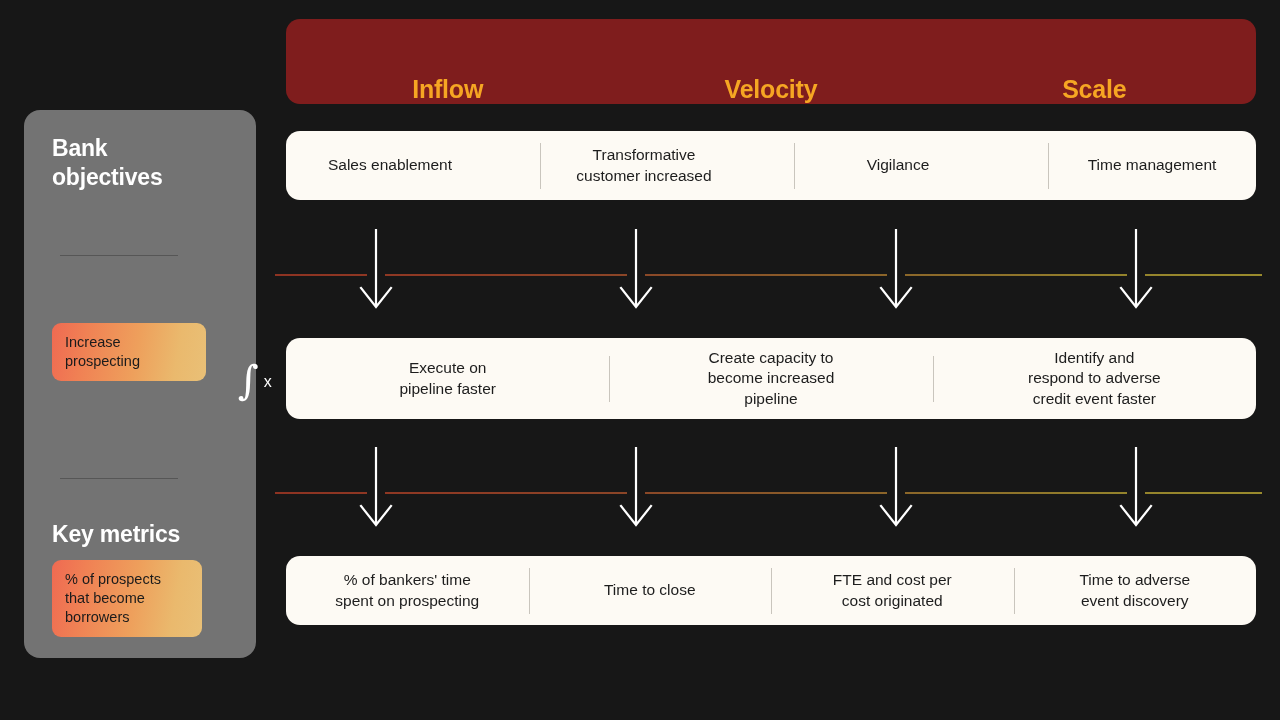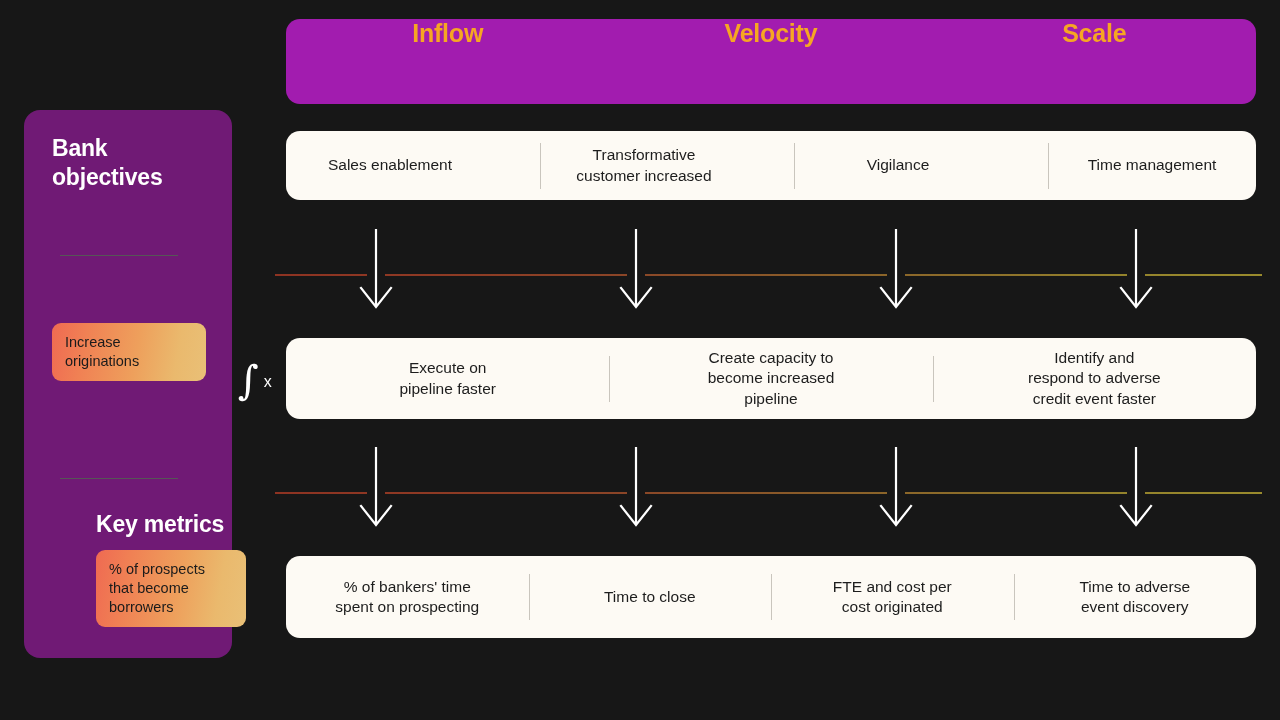--- a/index.html
+++ b/index.html
@@ -23,23 +23,23 @@
     inset: 0;
     width: 1280px;
     height: 720px;
   }
 
   
   .sidebar {
     position: absolute;
     left: 24px;
     top: 110px;
-    width: 208px;
+    width: 232px;
     height: 548px;
-    background: #701a75;
+    background: #737373;
     border-radius: 16px;
     padding: 30px 22px 0 12px;
   }
 
   .side-title {
     font-size: 23px;
     font-weight: 700;
     line-height: 1.26;
     color: #ffffff;
     letter-spacing: -0.2px;
@@ -52,21 +52,21 @@
     width: 118px;
     margin: 0;
   }
 
   .side-block { position: absolute; left: 28px; }
 
   .block-objectives { top: 24px; }
   .rule-1 { position: absolute; left: 36px; top: 145px; }
   .block-growth   { top: 202px; }
   .rule-2 { position: absolute; left: 36px; top: 368px; }
-  .block-metrics  { top: 400px; margin-left: 44px; }
+  .block-metrics  { top: 410px; }
 
   .chip {
     margin-top: 11px;
     border-radius: 9px;
     padding: 10px 13px;
     color: #1b1b1b;
     font-size: 14.5px;
     line-height: 1.32;
     white-space: pre-line;
     background: linear-gradient(100deg, #ef6a52 0%, #f08154 22%, #eea05c 55%, #eab96d 80%, #e9c077 100%);
@@ -83,24 +83,24 @@
     width: 970px;
     height: 720px;
   }
 
   .header-bar {
     position: absolute;
     left: 0;
     top: 19px;
     width: 970px;
     height: 85px;
-    background: #a21caf;
+    background: #7f1d1d;
     border-radius: 14px;
     display: flex;
-    align-items: flex-start;
+    align-items: flex-end;
   }
 
   .header-cell {
     flex: 1 1 0;
     text-align: center;
     font-size: 25px;
     font-weight: 700;
     color: #f6a623;
     letter-spacing: -0.2px;
   }
@@ -110,21 +110,21 @@
     left: 0;
     width: 970px;
     background: #fdfaf4;
     border-radius: 14px;
     display: flex;
     align-items: center;
   }
 
   .row-objectives { top: 131px; height: 69px; gap: 46px; }
   .row-equation   { top: 338px; height: 81px; }
-  .row-metrics    { top: 556px; height: 82px; }
+  .row-metrics    { top: 556px; height: 69px; }
 
   .cell {
     flex: 1 1 0;
     position: relative;
     text-align: center;
     color: #1d1d1d;
     font-size: 15.5px;
     line-height: 1.32;
     white-space: pre-line;
     padding: 0 10px;
@@ -219,21 +219,21 @@
 
     <div class="side-block block-objectives">
       <div class="side-title">Bank
 objectives</div>
     </div>
 
     <div class="side-rule rule-1"></div>
 
     <div class="side-block block-growth">
       <div class="chip chip-growth">Increase
-originations</div>
+prospecting</div>
     </div>
 
     <div class="side-rule rule-2"></div>
 
     <div class="side-block block-metrics">
       <div class="side-title">Key metrics</div>
       <div class="chip chip-metrics">% of prospects
 that become
 borrowers</div>
     </div>

